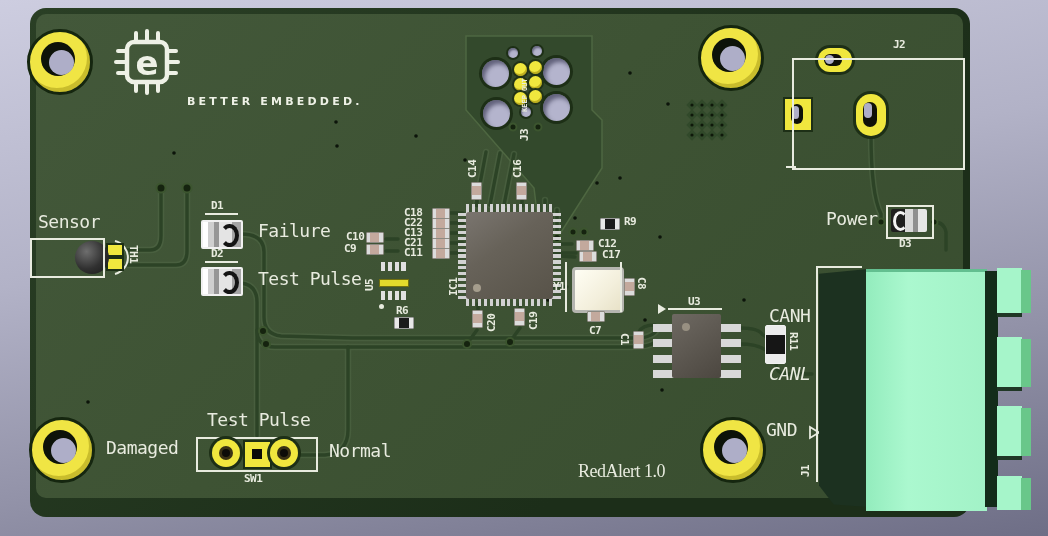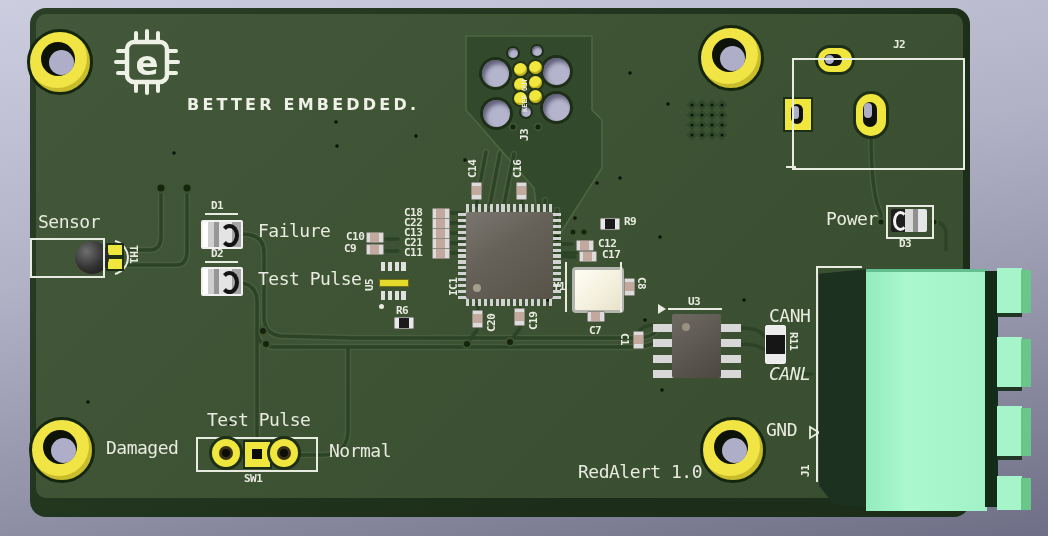--- a/index.html
+++ b/index.html
@@ -214,21 +214,21 @@
       <line x1="4" y1="22" x2="12" y2="22"></line>
         <line x1="2" y1="33" x2="12" y2="33"></line>
         <line x1="4" y1="44" x2="12" y2="44"></line>
       <line x1="54" y1="22" x2="62" y2="22"></line>
         <line x1="54" y1="33" x2="64" y2="33"></line>
         <line x1="54" y1="44" x2="62" y2="44"></line>
     </g>
     <rect x="13" y="13" width="40" height="40" rx="7" fill="none" stroke="#eef1e6" stroke-width="4.5"></rect>
     <text x="33" y="46" text-anchor="middle" font-family="DejaVu Sans, sans-serif" font-weight="bold" font-size="34" fill="#eef1e6">e</text>
   </svg>
-  <div class="ss" style="left:187px;top:95px;font-family:'DejaVu Sans',sans-serif;font-size:16px;font-weight:bold;letter-spacing:3.2px;color:#eef1e6;">BETTER EMBEDDED.</div>
+  <div class="ss" style="left:187px;top:95px;font-family:'DejaVu Sans',sans-serif;font-size:11px;font-weight:bold;letter-spacing:3.2px;color:#eef1e6;">BETTER EMBEDDED.</div>
 
   <div class="hole-l" style="left:482px;top:60px;"></div>
   <div class="hole-l" style="left:543px;top:58px;"></div>
   <div class="hole-l" style="left:483px;top:100px;"></div>
   <div class="hole-l" style="left:543px;top:94px;"></div>
   <div class="hole-s" style="left:508px;top:48px;"></div>
   <div class="hole-s" style="left:532px;top:46px;"></div>
   <div class="hole-s" style="left:521px;top:107px;"></div>
   <div class="pad-y" style="left:514px;top:63px;"></div>
   <div class="pad-y" style="left:529px;top:61px;"></div>
@@ -367,21 +367,21 @@
   <div class="abs" style="left:243px;top:440px;width:25px;height:25px;background:#f0e73e;border:2px solid #1d2f16;z-index:3;">
     <div class="abs" style="left:7px;top:7px;width:10px;height:10px;background:#0c0c08;"></div>
   </div>
   <div class="abs" style="left:270px;top:439px;width:28px;height:28px;border-radius:50%;background:#f0e73e;box-shadow:0 0 0 3px #1d2f16;z-index:3;">
     <div class="abs" style="left:7px;top:7px;width:14px;height:14px;border-radius:50%;background:#3a3214;"></div>
     <div class="abs" style="left:10px;top:10px;width:8px;height:8px;border-radius:50%;background:#0c0c08;"></div>
   </div>
   <div class="ss lbl" style="left:329px;top:440px;">Normal</div>
   <div class="ss ref" style="left:244px;top:472px;">SW1</div>
 
-  <div class="ss lbl" style="left:578px;top:461px;">RedAlert 1.0</div>
+  <div class="ss lbl" style="left:578px;top:461px;font-family:Liberation Serif, serif;">RedAlert 1.0</div>
   <div class="ss lbl" style="left:766px;top:419px;">GND</div>
   <div class="silk-line" style="left:816px;top:266px;width:46px;height:2px;"></div>
   <div class="silk-line" style="left:816px;top:266px;width:2px;height:216px;"></div>
   <div class="ss ref ccw" style="left:799px;top:477px;">J1</div>
 
   <div class="conn" style="left:819px;top:269px;width:49px;height:238px;background:#1c3120;clip-path:polygon(0% 2%,100% 0%,100% 100%,30% 99%,0% 91%);"></div>
   <div class="conn" style="left:866px;top:269px;width:121px;height:239px;background:linear-gradient(90deg,#93ecbd 0%,#abf8cf 35%,#a2f2c7 100%);border-top:3px solid #63bf90;"></div>
   <div class="conn" style="left:985px;top:271px;width:13px;height:236px;background:#132c1a;"></div>
   <div class="conn" style="left:997px;top:268px;width:25px;height:45px;background:#a6f5ca;border-bottom:4px solid #203726;"></div>
   <div class="conn" style="left:1021px;top:270px;width:10px;height:43px;background:#69c78a;"></div>

